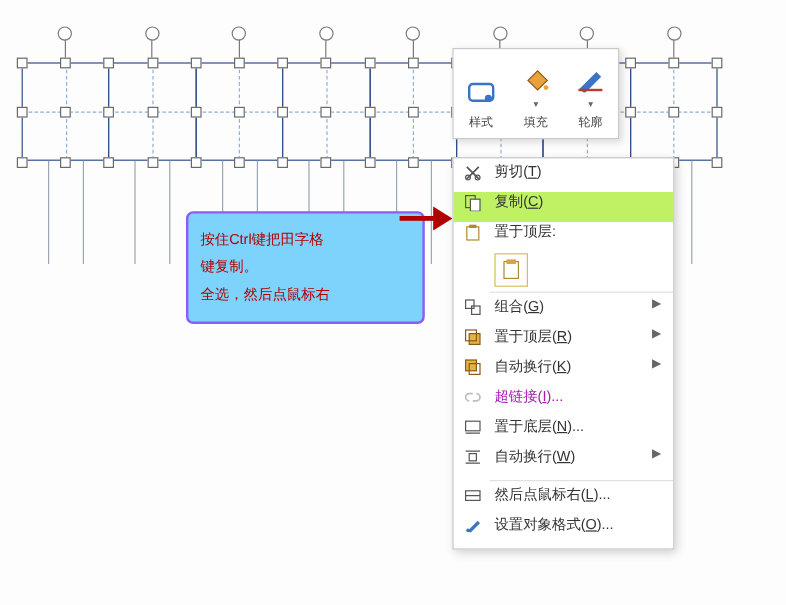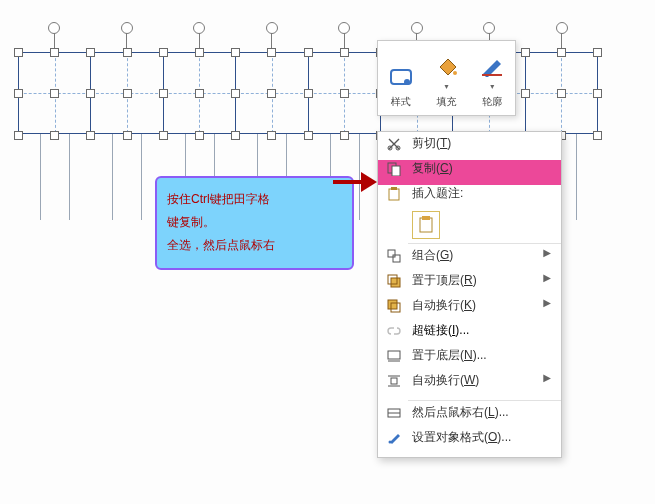--- a/index.html
+++ b/index.html
@@ -35,22 +35,22 @@
   .arrow::after{content:"";position:absolute;left:28px;top:0;border-left:16px solid #b00000;border-top:10px solid transparent;border-bottom:10px solid transparent}
   
   .minibar{position:absolute;left:377px;top:40px;width:137px;height:74px;background:#fff;border:1px solid #c9c9c9;box-shadow:2px 2px 6px rgba(0,0,0,.15);display:flex}
   .mb{flex:1;display:flex;flex-direction:column;align-items:center;justify-content:flex-end;padding-bottom:6px;gap:4px;cursor:default}
   .mb .ic{width:26px;height:26px;display:flex;align-items:center;justify-content:center}
   .mb .lbl{font-size:10px;color:#444}
   .dd{font-size:8px;color:#666;margin-top:-2px}
   
   .menu{position:absolute;left:377px;top:131px;width:183px;background:#fff;border:1px solid #c6c6c6;box-shadow:2px 3px 8px rgba(0,0,0,.2);padding:3px 0}
   .mi{display:flex;height:25px;padding:0 10px 0 6px;gap:8px;cursor:default}
-  .mi.hl{background:#ec4899}
-  .mi.disabled{color:#000000}
+  .mi.hl{background:#bef264}
+  .mi.disabled{color:#a21caf}
   .sep{height:0;border-top:1px solid #e1e1e1;margin:3px 0 3px 30px}
   .mic{width:20px;height:18px;display:flex;align-items:center;justify-content:center;flex:none}
   .mtx{flex:1;white-space:nowrap}
   .sub{color:#666;font-size:10px}
   .paste-sub{display:flex;align-items:center;height:30px;padding-left:34px}
   .paste-btn{width:26px;height:26px;border:1px solid #d8bd5e;background:#fff;display:flex;align-items:center;justify-content:center}
   u{text-decoration:underline}
   svg{display:block}
 </style>
 </head>
@@ -204,21 +204,21 @@
         </span>
       <span class="mtx"><span>复制</span>(<u>C</u>)</span>
     </div>
     <div class="mi">
       <span class="mic">
           <svg width="14" height="14">
             <rect x="2" y="2" width="10" height="11" fill="none" stroke="#b08a2e"></rect>
             <rect x="4" y="0" width="6" height="3" fill="#b08a2e"></rect>
           </svg>
         </span>
-      <span class="mtx">插入题注:</span>
+      <span class="mtx">置于顶层:</span>
     </div>
     <div class="paste-sub">
       <div class="paste-btn">
         <svg width="16" height="18">
             <rect x="2" y="2" width="12" height="14" fill="#fff" stroke="#b08a2e"></rect>
             <rect x="4" y="0" width="8" height="4" fill="#d9a441"></rect>
           </svg>
       </div>
     </div>
     <div class="sep"></div>

